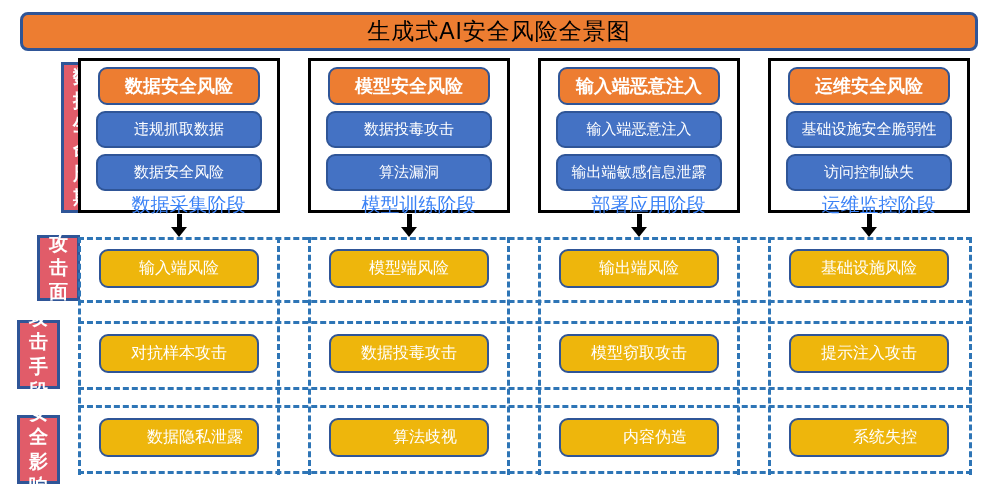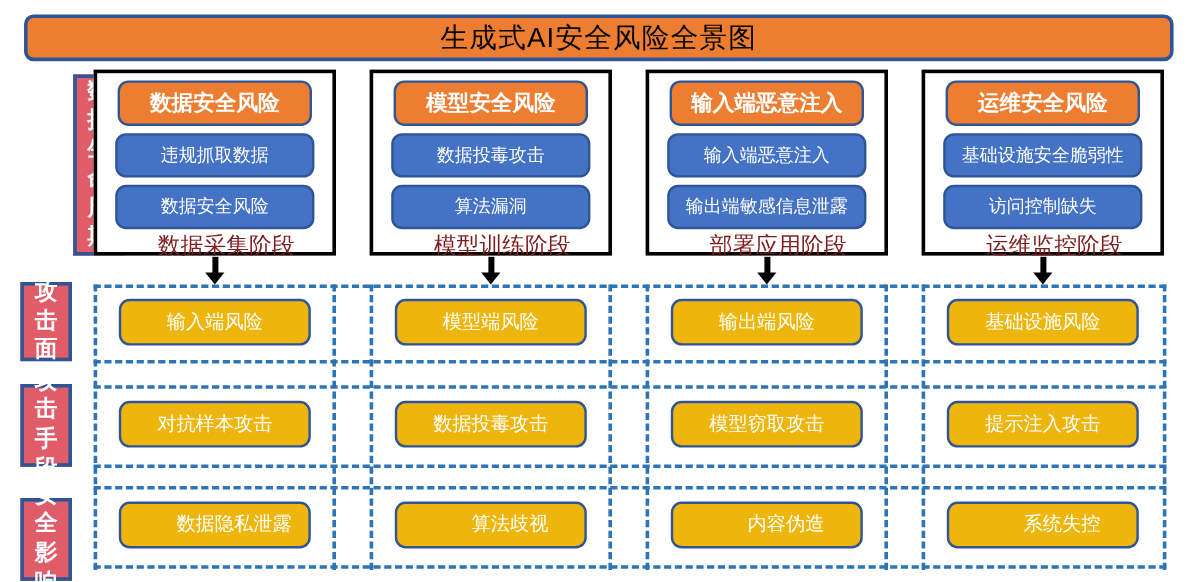--- a/index.html
+++ b/index.html
@@ -22,21 +22,21 @@
   
   .side-label{
     position:absolute;left:17px;width:43px;
     background:var(--red);border:3px solid var(--navy);
     display:flex;align-items:center;justify-content:center;
     color:#fff;font-size:19px;font-weight:bold;text-align:center;
     word-break:break-all;line-height:1.28;
   }
   .side-label span{display:block;width:1.05em;}
   .sl-lifecycle{top:62px;height:151px;margin-left:44px;}
-  .sl-surface{top:235px;height:66px;}
+  .sl-surface{top:235px;height:66px;margin-left:20px;}
   .sl-method{top:320px;height:69px;}
   .sl-impact{top:415px;height:69px;}
 
   
   .stage-box{
     position:absolute;top:58px;width:202px;height:155px;
     background:#fff;border:3px solid var(--black);
   }
   .c0{left:78px;} .c1{left:308px;} .c2{left:538px;} .c3{left:768px;}
   .stage-header{
@@ -48,21 +48,21 @@
   .risk-item{
     position:absolute;left:15px;width:166px;height:37px;
     background:var(--blue);border:2px solid var(--navy);border-radius:9px;
     display:flex;align-items:center;justify-content:center;
     color:#fff;font-size:15px;white-space:nowrap;
   }
   .risk-1{top:50px;} .risk-2{top:93px;}
   .stage-label{
     position:absolute;left:0;right:0;top:129px;height:30px;
     display:flex;align-items:center;justify-content:center;
-    color:#7f1d1d;font-size:19px;padding-left:19px;
+    color:#3b82f6;font-size:19px;padding-left:19px;
   }
 
   
   .flow-arrow{position:absolute;top:214px;width:20px;height:23px;}
   .a0{left:169px;} .a1{left:399px;} .a2{left:629px;} .a3{left:859px;}
   .flow-arrow .stem{position:absolute;left:7.5px;top:0;width:5px;height:14px;background:var(--black);}
   .flow-arrow .head{position:absolute;left:2px;top:13px;width:0;height:0;
     border-left:8px solid transparent;border-right:8px solid transparent;border-top:10px solid var(--black);}
 
   

